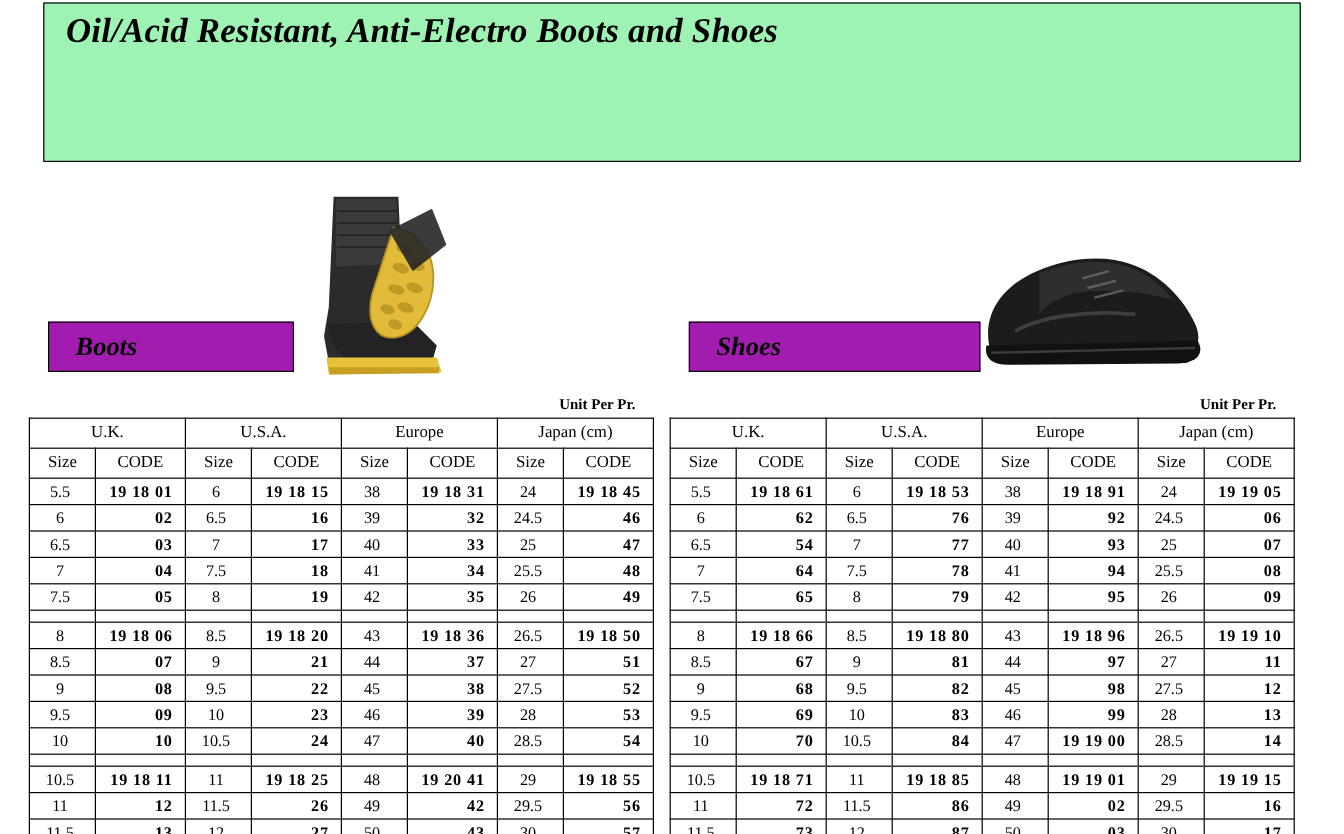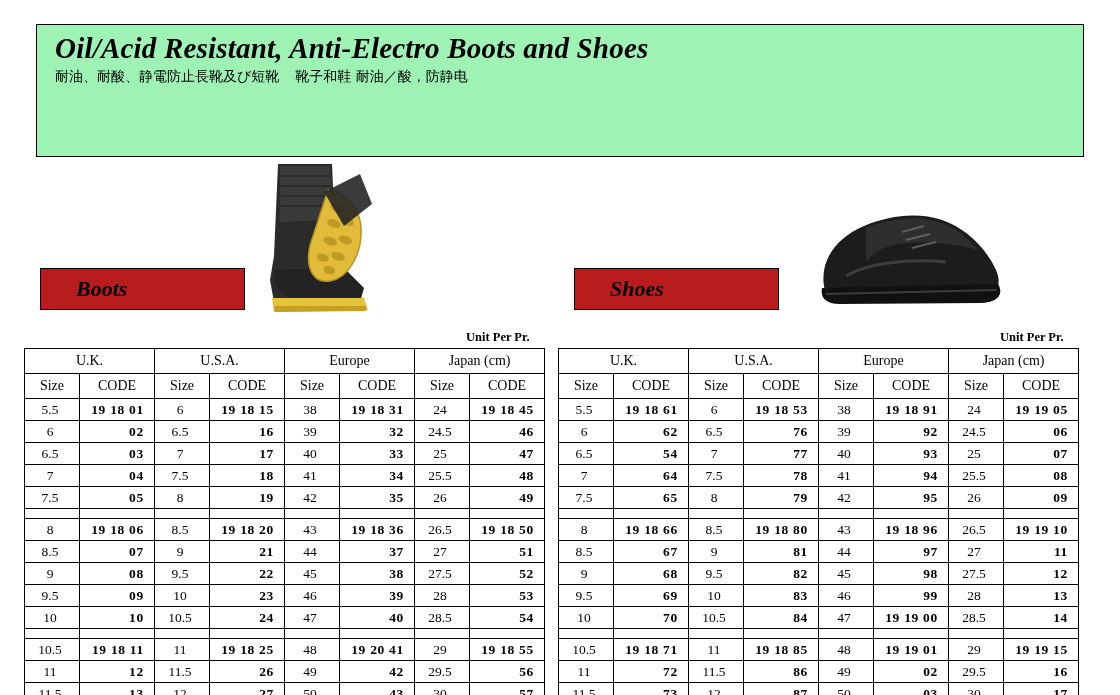--- a/index.html
+++ b/index.html
@@ -13,21 +13,21 @@
     position: relative;
     font-family: "Liberation Sans", sans-serif;
     color: #000000;
     overflow: hidden;
   }
 
   
   #header-banner {
     position: absolute;
     left: 36px;
-    top: 24px;
+    top: 2px;
     width: 1048px;
     height: 133px;
     background: #9ef2b4;
     border: 1px solid #000000;
     box-sizing: border-box;
     padding: 6px 0 0 18px;
   }
   #title-en {
     font-family: "Liberation Serif", serif;
     font-weight: bold;
@@ -60,32 +60,32 @@
     margin-top: 2px;
     white-space: nowrap;
   }
   #title-cjk .cjk-a { display: inline-block; }
   #title-cjk .cjk-b { display: inline-block; margin-left: 16px; }
 
   
   .section-label {
     position: absolute;
     border: 1px solid #000000;
-    background: #b91c1c;
+    background: #a21caf;
     box-sizing: border-box;
     font-family: "Liberation Serif", serif;
     font-style: italic;
     font-weight: bold;
     font-size: 22px;
     display: flex;
     align-items: center;
-    padding-left: 35px;
+    padding-left: 22px;
   }
   #label-boots { left: 40px; top: 268px; width: 205px; height: 42px; }
-  #label-shoes { left: 574px; top: 268px; width: 205px; height: 42px; }
+  #label-shoes { left: 574px; top: 268px; width: 243px; height: 42px; }
 
   
   .photo {
     position: absolute;
   }
   #photo-boot { left: 240px; top: 160px; width: 170px; height: 160px; }
   #photo-shoe { left: 806px; top: 190px; width: 210px; height: 130px; }
 
   
   .unit-per {
@@ -142,23 +142,20 @@
     border-top: none;
     border-bottom: none;
     height: 9px;
   }
 </style>
 </head>
 <body>
 
 <div id="header-banner">
   <div id="title-en">Oil/Acid Resistant, Anti-Electro Boots and Shoes</div>
-  <div id="title-cjk">
-    <span class="cjk-a">耐油、耐酸、静電防止長靴及び短靴</span><span class="cjk-b">靴子和鞋 耐油／酸，防静电</span>
-  </div>
 </div>
 
 <svg id="photo-boot" class="photo" viewBox="0 0 170 160" xmlns="http://www.w3.org/2000/svg">
 
   <path d="M38 4 L92 4 L96 96 L100 118 L100 140 L34 142 L30 120 L34 96 Z" fill="#2b2b2b"></path>
   <path d="M40 6 L90 6 L93 60 L40 62 Z" fill="#3a3a3a"></path>
 
   <g stroke="#1d1d1d" stroke-width="1.5" opacity="0.7">
     <line x1="41" y1="16" x2="91" y2="16"></line>
     <line x1="41" y1="26" x2="91" y2="26"></line>

